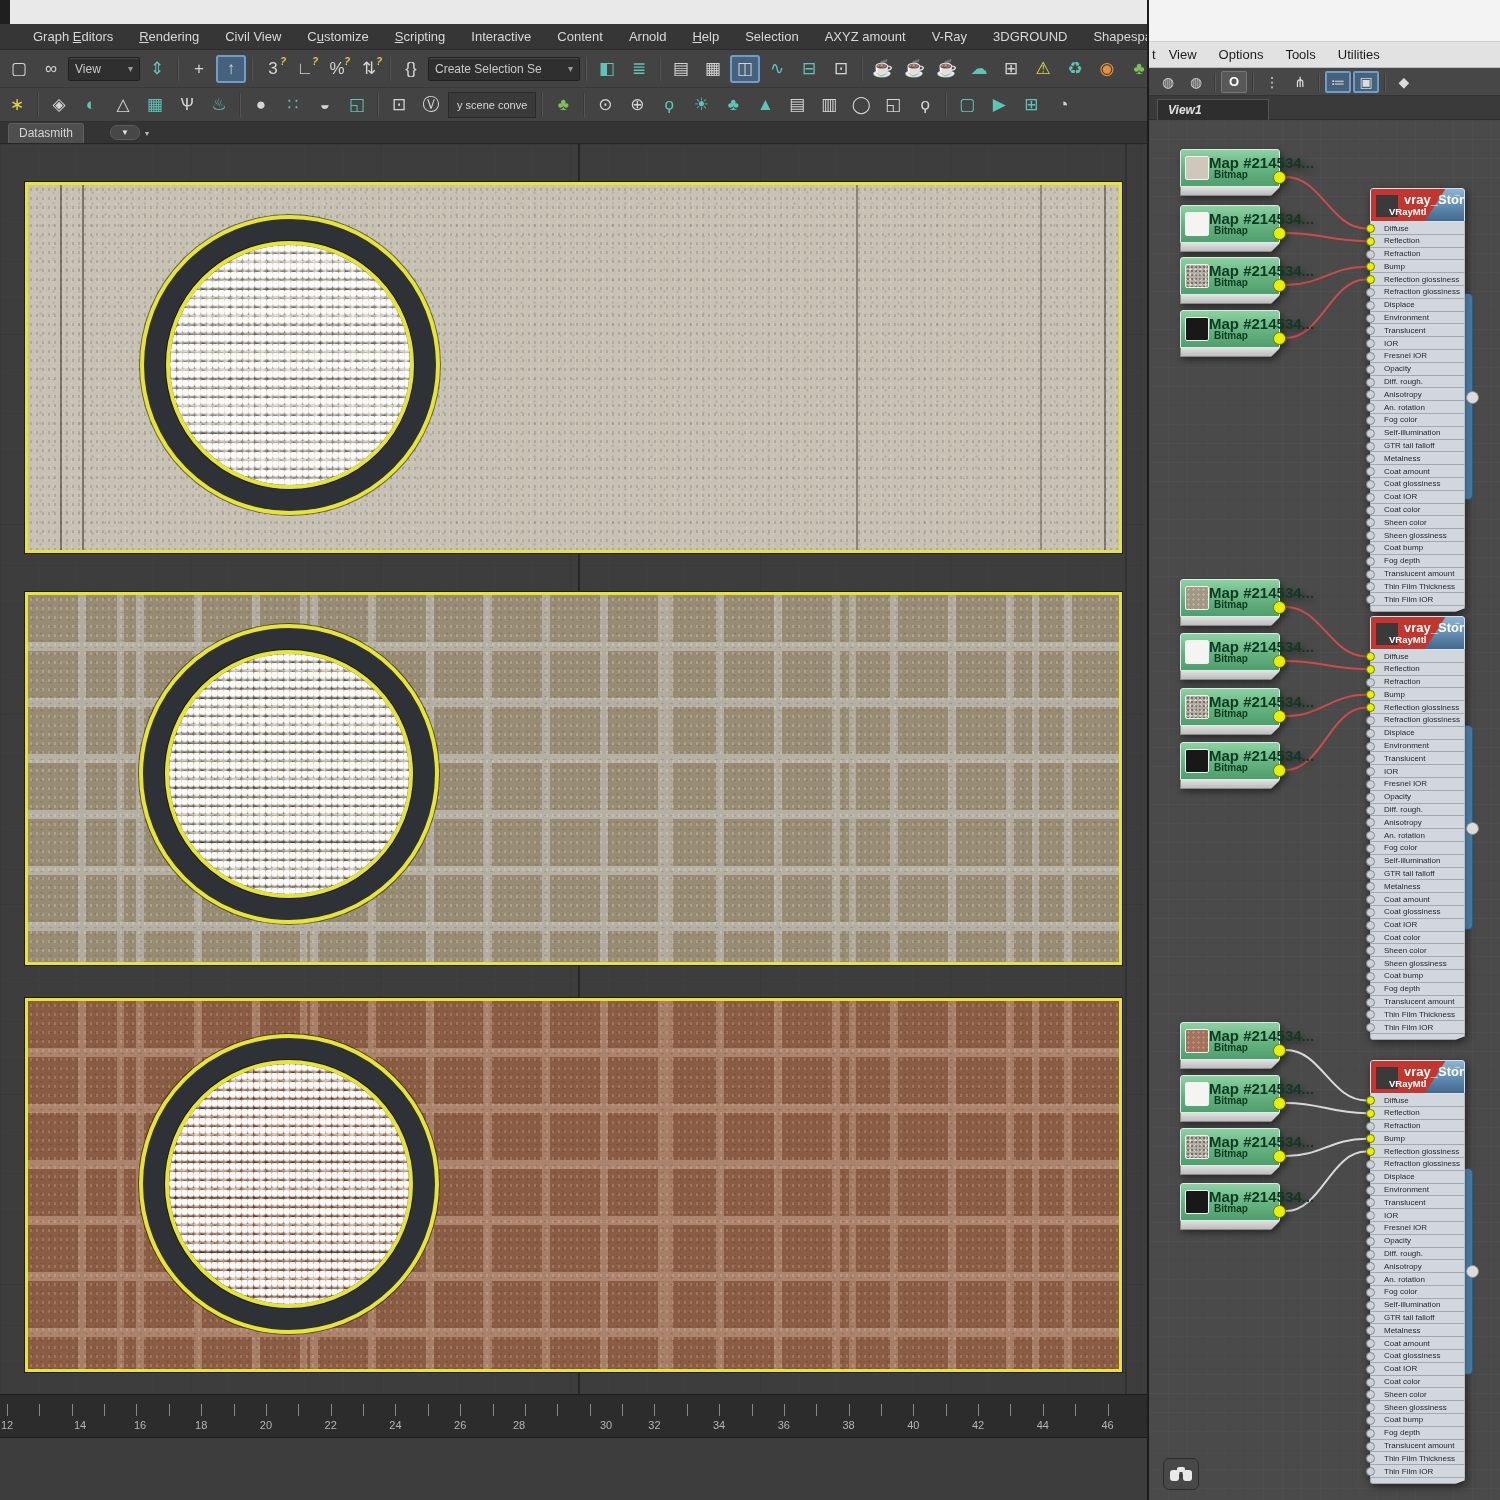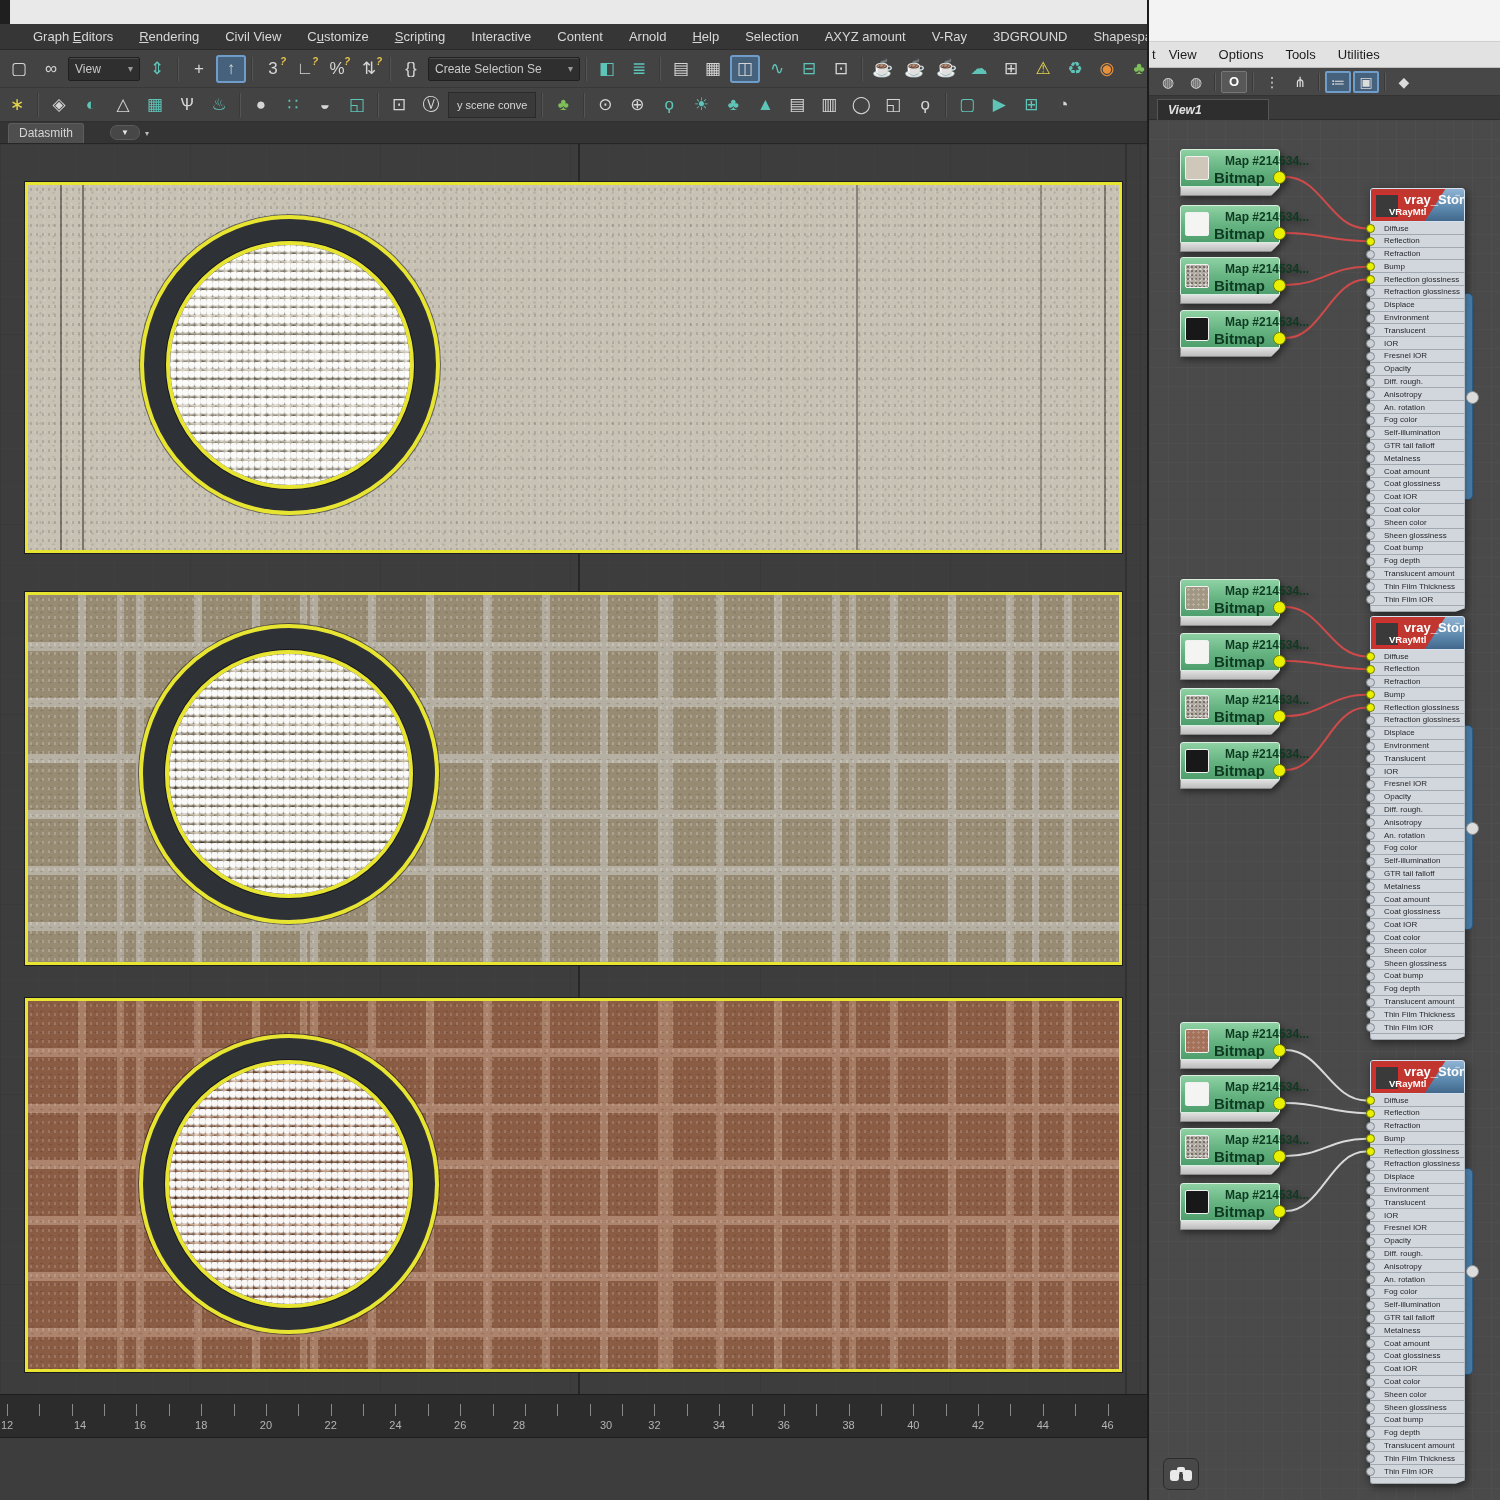--- a/index.html
+++ b/index.html
@@ -103,22 +103,22 @@
   #view1-tab{position:absolute;left:8px;top:3px;width:112px;height:21px;background:#2e2e2e;border:1px solid #555;border-bottom:none;color:#e3e3e3;font-size:12px;font-weight:bold;font-style:italic;padding:3px 0 0 10px;}
 
   #mated-canvas{position:absolute;left:0;top:120px;width:353px;height:1380px;overflow:hidden;background:var(--canvasbg);
     background-image:linear-gradient(rgba(0,0,0,.08) 1px,transparent 1px),linear-gradient(90deg,rgba(0,0,0,.08) 1px,transparent 1px),linear-gradient(rgba(255,255,255,.02) 1px,transparent 1px),linear-gradient(90deg,rgba(255,255,255,.02) 1px,transparent 1px);
     background-size:95px 95px,95px 95px,19px 19px,19px 19px;}
   #wires{position:absolute;left:0;top:0;z-index:1;}
 
   .bnode{position:absolute;width:100px;z-index:2;filter:drop-shadow(2px 3px 3px rgba(0,0,0,.45));}
   .bnode .body{position:relative;height:38px;background:linear-gradient(180deg,#8ed1a3 0%,#63b27f 55%,#4f9e6d 100%);border:1px solid #d9eee1;border-radius:3px 3px 0 0;}
   .bnode .thumb{position:absolute;left:4px;top:6px;width:24px;height:24px;border:1px solid #f2f2f2;border-radius:2px;}
-  .bnode .t1{position:absolute;left:44px;top:4px;font-size:12px;font-weight:bold;color:#0e3a22;white-space:nowrap;}
-  .bnode .t2{position:absolute;left:33px;top:19px;font-size:15px;font-weight:bold;color:#0e3a22;}
+  .bnode .t1{position:absolute;left:28px;top:4px;font-size:15px;font-weight:bold;color:#0e3a22;white-space:nowrap;}
+  .bnode .t2{position:absolute;left:33px;top:19px;font-size:10px;font-weight:bold;color:#0e3a22;}
   .bnode .foot{height:9px;background:linear-gradient(180deg,#e0e0e0,#bdbdbd);border:1px solid #8a8a8a;border-top:none;clip-path:polygon(0 0,100% 0,calc(100% - 9px) 100%,0 100%);}
   .bnode .osock{position:absolute;right:-7px;top:21px;width:13px;height:13px;border-radius:50%;background:#e8f000;border:1.5px solid #6e7a00;z-index:3;}
 
   .th-beige{background:#cfc8ba;}
   .th-white{background:#f4f4f2;}
   .th-black{background:#181818;}
   .th-noise{background:#b2aca2;background-image:radial-gradient(rgba(0,0,0,.35) 1px,transparent 1.2px),radial-gradient(rgba(255,255,255,.5) 1px,transparent 1.2px);background-size:4px 4px,5px 5px;background-position:0 0,2px 2px;}
   .th-graytan{background:#a19783;background-image:radial-gradient(rgba(255,255,255,.25) 1px,transparent 1.3px);background-size:5px 5px;}
   .th-terracotta{background:#a4715b;background-image:radial-gradient(rgba(255,255,255,.2) 1px,transparent 1.3px);background-size:5px 5px;}
 

